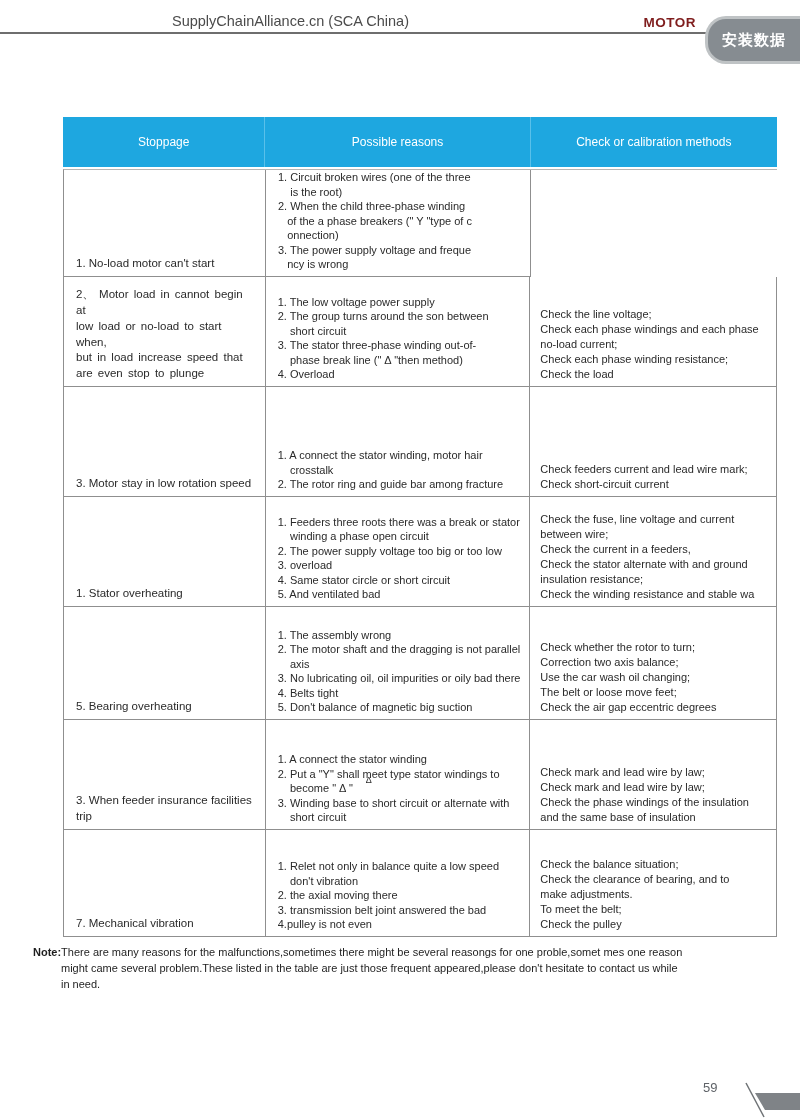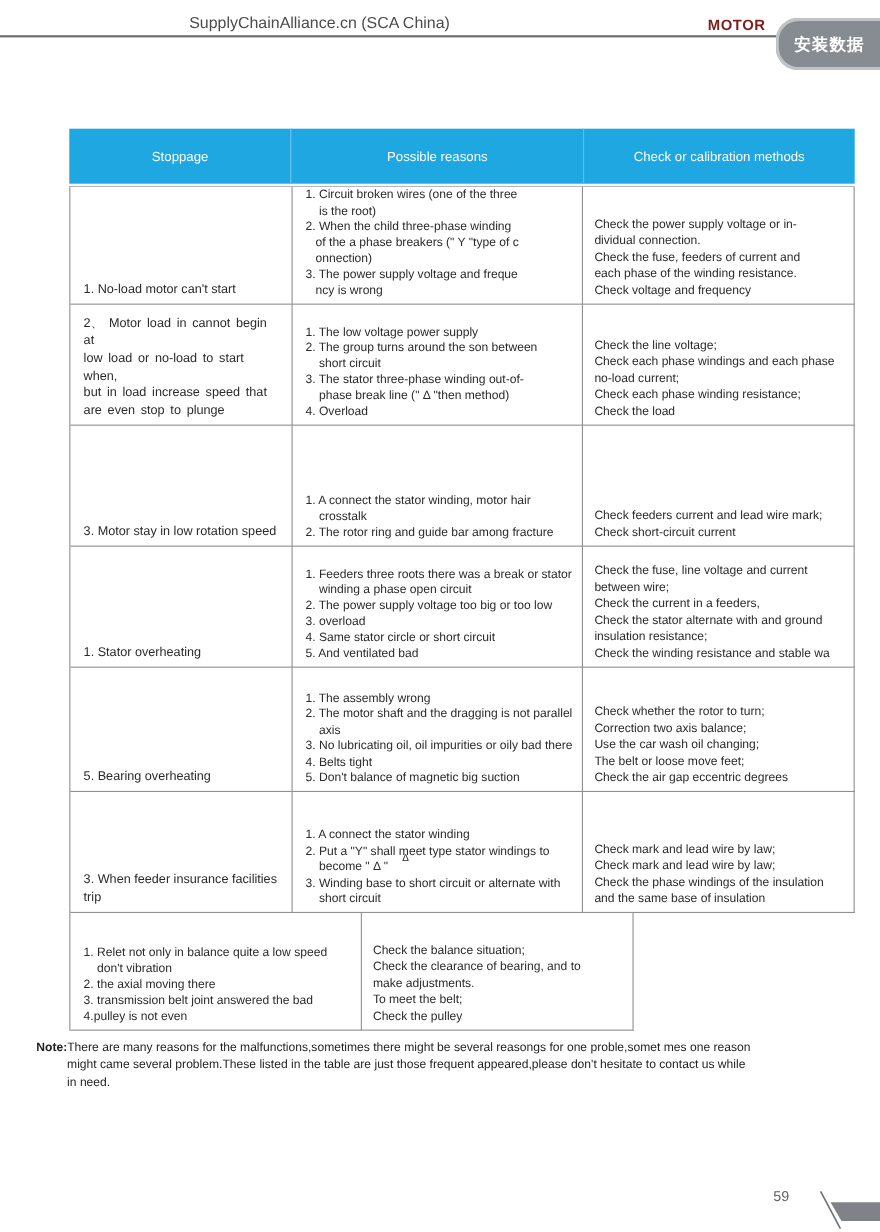--- a/index.html
+++ b/index.html
@@ -76,27 +76,20 @@
           </div>
         <div class="td col-r">
             <div class="cell-text">1. Circuit broken wires (one of the three
     is the root)
 2. When the child three-phase winding
    of the a phase breakers (" Y "type of c
    onnection)
 3. The power supply voltage and freque
    ncy is wrong</div>
           </div>
-        <div class="td col-c">
-            <div class="cell-text">Check the power supply voltage or in-
-dividual connection.
-Check the fuse, feeders of current and
-each phase of the winding resistance.
-Check voltage and frequency</div>
-          </div>
       </div>
 
       <div class="tr" style="height:110px;">
         <div class="td col-s top justify">
             <div class="cell-text">2、 Motor load in cannot begin at
 low load or no-load to start when,
 but in load increase speed that
 are even stop to plunge</div>
           </div>
         <div class="td col-r">
@@ -188,20 +181,23 @@
         </div>
         <div class="td col-c">
             <div class="cell-text">Check mark and lead wire by law;
 Check mark and lead wire by law;
 Check the phase windings of the insulation
 and the same base of insulation</div>
           </div>
       </div>
 
       <div class="tr" style="height:107px;">
+        <div class="td col-s">
+            <div class="cell-text">7. Mechanical vibration</div>
+          </div>
         <div class="td col-r">
             <div class="cell-text">1. Relet not only in balance quite a low speed
     don't vibration
 2. the axial moving there
 3. transmission belt joint answered the bad
 4.pulley is not even</div>
           </div>
         <div class="td col-c">
             <div class="cell-text">Check the balance situation;
 Check the clearance of bearing, and to

